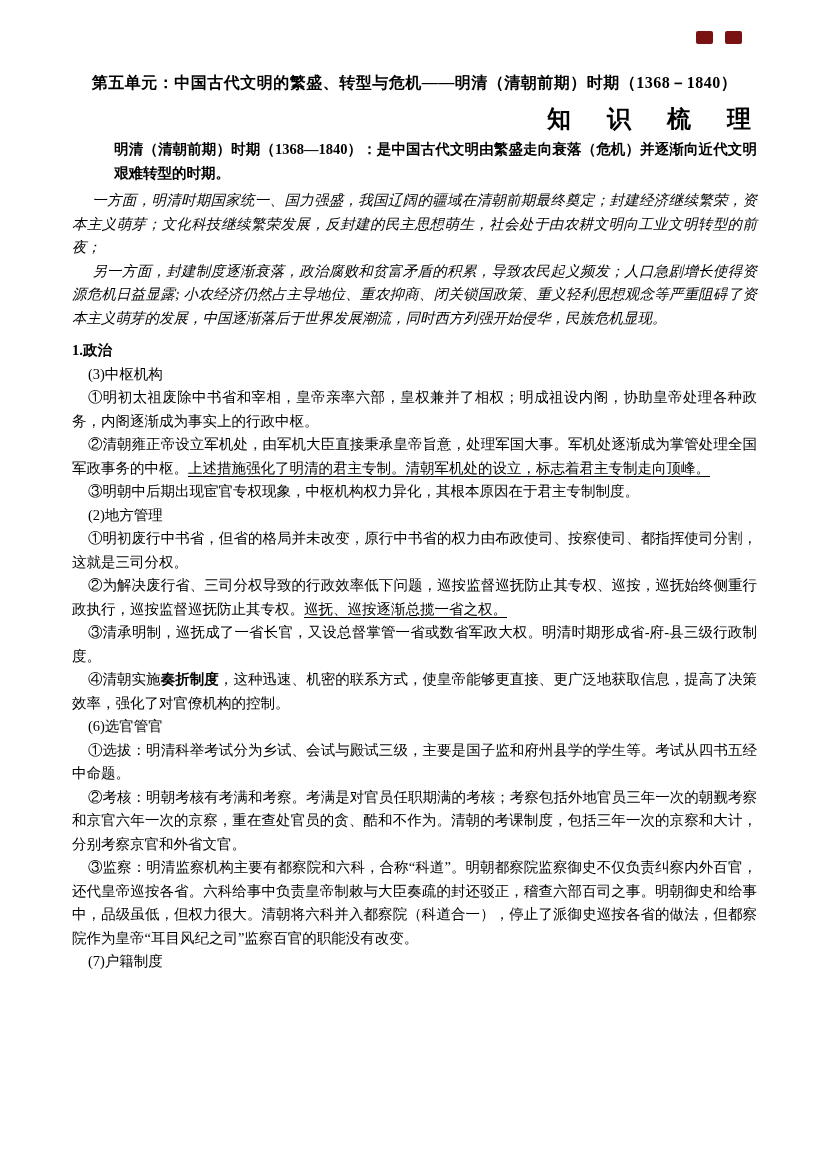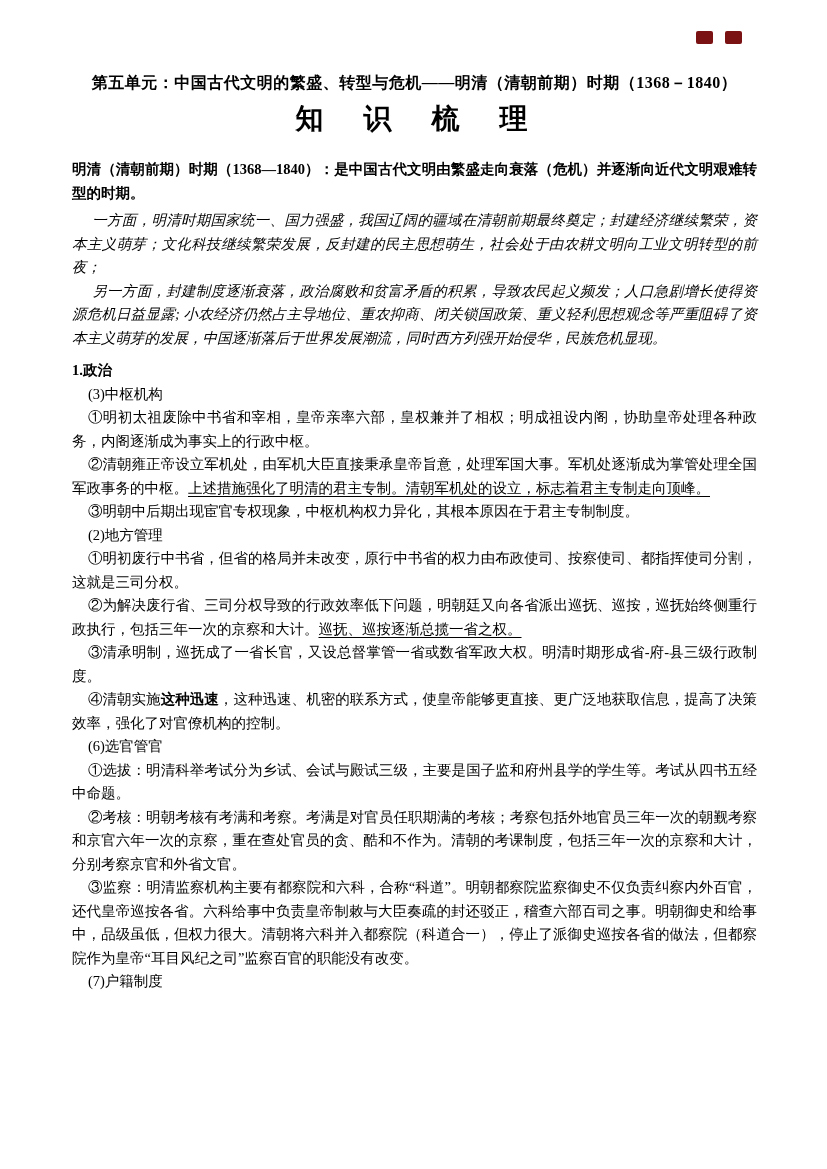--- a/index.html
+++ b/index.html
@@ -27,36 +27,37 @@
   .stamp2 { left: 725px; }
   .doc-title {
     text-align: center;
     font-size: 16px;
     font-weight: bold;
     line-height: 22px;
     margin-bottom: 10px;
     letter-spacing: 0.5px;
   }
   .doc-subtitle {
-    text-align: center;
-    font-size: 28px;
+    text-align: right;
+    font-size: 24px;
     font-weight: bold;
     letter-spacing: 6px;
     line-height: 30px;
-    margin-bottom: 24px;
+    margin-bottom: 4px;
   }
   .doc-body p.para {
     font-size: 14.5px;
     line-height: 23.5px;
     text-align: justify;
   }
   .p-intro {
     font-weight: bold;
     font-size: 15px;
     margin-bottom: 4px;
+    margin-left: 42px;
   }
   .p-kai {
     font-style: italic;
   }
   .p-kai.ind { text-indent: 1.4em; }
   .p-heading {
     font-weight: bold;
     margin-top: 9px;
   }
   .p-sub.ind, .p-body.ind { text-indent: 1.1em; }
@@ -75,22 +76,22 @@
       <p class="para p-intro"><span class="seg-b">明清（清朝前期）时期（1368—1840）：是中国古代文明由繁盛走向衰落（危机）并逐渐向近代文明艰难转型的时期。</span></p>
       <p class="para p-kai ind"><span>一方面，明清时期国家统一、国力强盛，我国辽阔的疆域在清朝前期最终奠定；封建经济继续繁荣，资本主义萌芽；文化科技继续繁荣发展，反封建的民主思想萌生，社会处于由农耕文明向工业文明转型的前夜；</span></p>
       <p class="para p-kai ind"><span>另一方面，封建制度逐渐衰落，政治腐败和贫富矛盾的积累，导致农民起义频发；人口急剧增长使得资源危机日益显露; 小农经济仍然占主导地位、重农抑商、闭关锁国政策、重义轻利思想观念等严重阻碍了资本主义萌芽的发展，中国逐渐落后于世界发展潮流，同时西方列强开始侵华，民族危机显现。</span></p>
       <p class="para p-heading"><span class="seg-b">1.政治</span></p>
       <p class="para p-sub ind"><span>(3)中枢机构</span></p>
       <p class="para p-body ind"><span>①明初太祖废除中书省和宰相，皇帝亲率六部，皇权兼并了相权；明成祖设内阁，协助皇帝处理各种政务，内阁逐渐成为事实上的行政中枢。</span></p>
       <p class="para p-body ind"><span>②清朝雍正帝设立军机处，由军机大臣直接秉承皇帝旨意，处理军国大事。军机处逐渐成为掌管处理全国军政事务的中枢。</span><span class="seg-u">上述措施强化了明清的君主专制。清朝军机处的设立，标志着君主专制走向顶峰。</span></p>
       <p class="para p-body ind"><span>③明朝中后期出现宦官专权现象，中枢机构权力异化，其根本原因在于君主专制制度。</span></p>
       <p class="para p-sub ind"><span>(2)地方管理</span></p>
       <p class="para p-body ind"><span>①明初废行中书省，但省的格局并未改变，原行中书省的权力由布政使司、按察使司、都指挥使司分割，这就是三司分权。</span></p>
-      <p class="para p-body ind"><span>②为解决废行省、三司分权导致的行政效率低下问题，明朝廷又向各省派出巡抚、巡按，巡抚始终侧重行政执行，包括三年一次的京察和大计。</span><span class="seg-u">巡抚、巡按逐渐总揽一省之权。</span></p>
+      <p class="para p-body ind"><span>②为解决废行省、三司分权导致的行政效率低下问题，巡按监督巡抚防止其专权、巡按，巡抚始终侧重行政执行，巡按监督巡抚防止其专权。</span><span class="seg-u">巡抚、巡按逐渐总揽一省之权。</span></p>
       <p class="para p-body ind"><span>③清承明制，巡抚成了一省长官，又设总督掌管一省或数省军政大权。明清时期形成省-府-县三级行政制度。</span></p>
-      <p class="para p-body ind"><span>④清朝实施</span><span class="seg-b">这种迅速</span><span>，这种迅速、机密的联系方式，使皇帝能够更直接、更广泛地获取信息，提高了决策效率，强化了对官僚机构的控制。</span></p>
+      <p class="para p-body ind"><span>④清朝实施</span><span class="seg-b">奏折制度</span><span>，这种迅速、机密的联系方式，使皇帝能够更直接、更广泛地获取信息，提高了决策效率，强化了对官僚机构的控制。</span></p>
       <p class="para p-sub ind"><span>(6)选官管官</span></p>
       <p class="para p-body ind"><span>①选拔：明清科举考试分为乡试、会试与殿试三级，主要是国子监和府州县学的学生等。考试从四书五经中命题。</span></p>
       <p class="para p-body ind"><span>②考核：明朝考核有考满和考察。考满是对官员任职期满的考核；考察包括外地官员三年一次的朝觐考察和京官六年一次的京察，重在查处官员的贪、酷和不作为。清朝的考课制度，包括三年一次的京察和大计，分别考察京官和外省文官。</span></p>
       <p class="para p-body ind"><span>③监察：明清监察机构主要有都察院和六科，合称“科道”。明朝都察院监察御史不仅负责纠察内外百官，还代皇帝巡按各省。六科给事中负责皇帝制敕与大臣奏疏的封还驳正，稽查六部百司之事。明朝御史和给事中，品级虽低，但权力很大。清朝将六科并入都察院（科道合一），停止了派御史巡按各省的做法，但都察院作为皇帝“耳目风纪之司”监察百官的职能没有改变。</span></p>
       <p class="para p-sub ind"><span>(7)户籍制度</span></p>
     </div>
 </div>
 
 </body></html>

